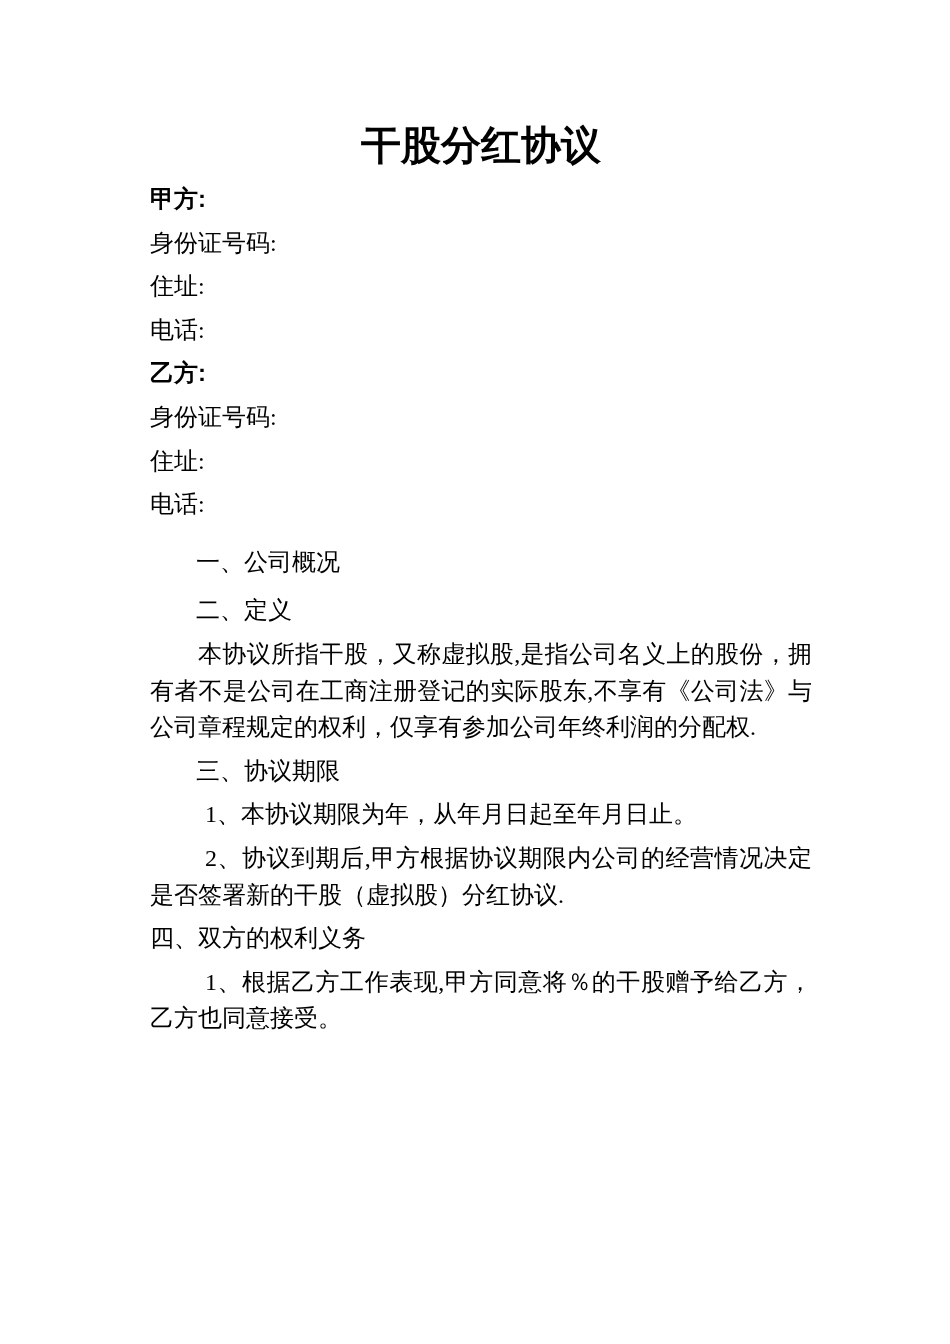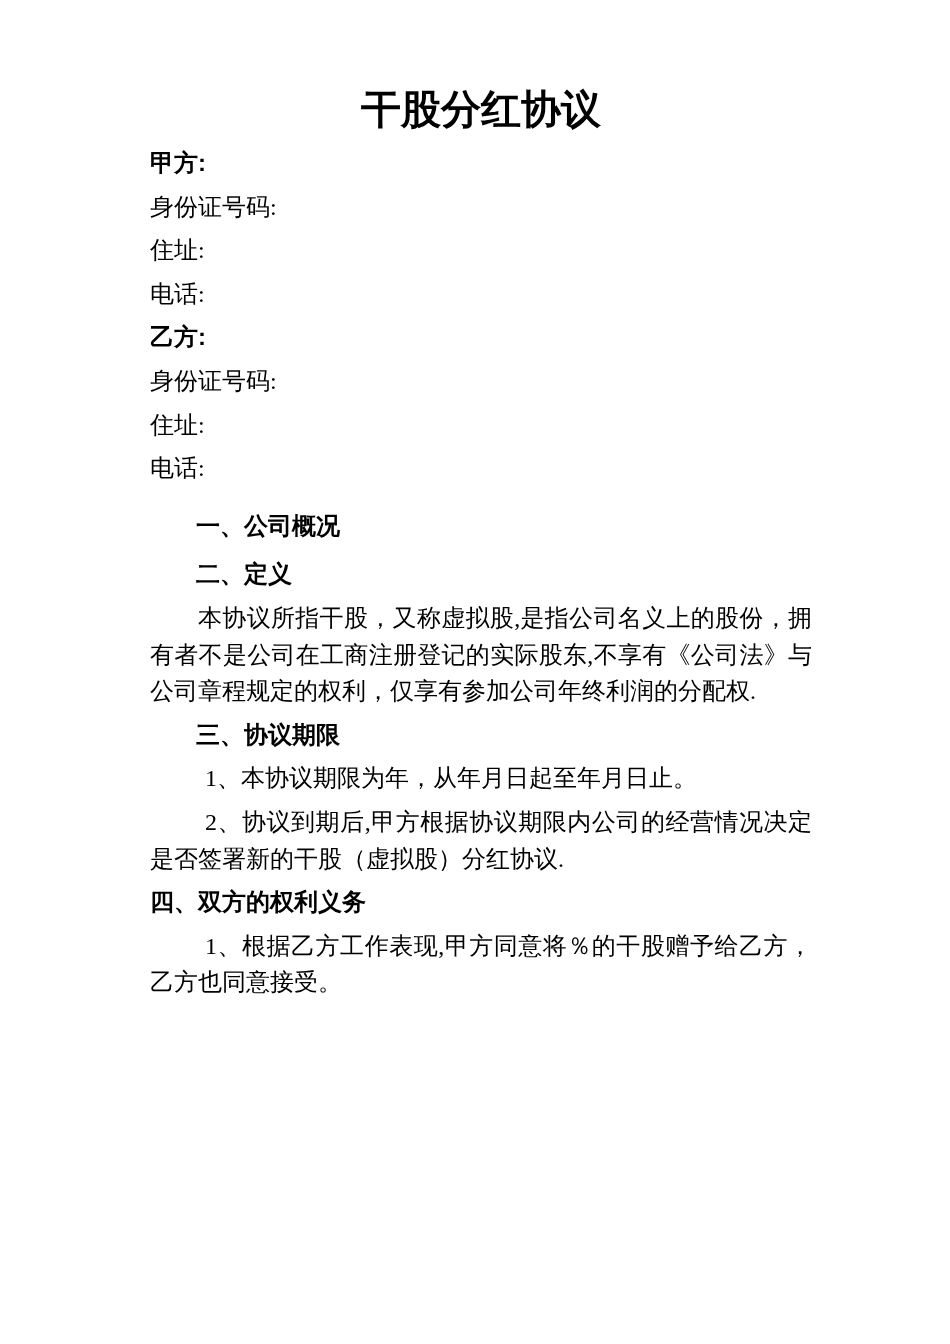--- a/index.html
+++ b/index.html
@@ -6,21 +6,21 @@
   .page {
     position: relative;
     width: 950px;
     height: 1344px;
     background: #ffffff;
     color: #000000;
     overflow: hidden;
     font-family: "Liberation Serif", "DejaVu Serif", serif;
   }
   .doc-title {
-    padding-top: 80px;
+    padding-top: 116px;
     margin: 0 0 0 143px;
     width: 676px;
     font-size: 40px;
     line-height: 58px;
     font-weight: bold;
     text-align: center;
     font-family: "Liberation Sans", "DejaVu Sans", sans-serif;
   }
   .content {
     margin-left: 143px;
@@ -31,21 +31,21 @@
     text-justify: inter-character;
   }
   .content p { margin: 7px; padding: 0; }
   .first-line { margin-top: 7px !important; }
   .bold-label {
     font-family: "Liberation Sans", "DejaVu Sans", sans-serif;
     font-weight: bold;
   }
   .heading {
     font-family: "Liberation Sans", "DejaVu Sans", sans-serif;
-    font-weight: bold;
+    font-weight: normal;
   }
   .heading-indent { text-indent: 46px; }
   .heading-first { margin-top: 21px !important; margin-bottom: 12px !important; }
   .para-indent { text-indent: 48px; }
   .item-indent { text-indent: 55px; }
 </style>
 </head>
 <body>
 
 <div class="page">

